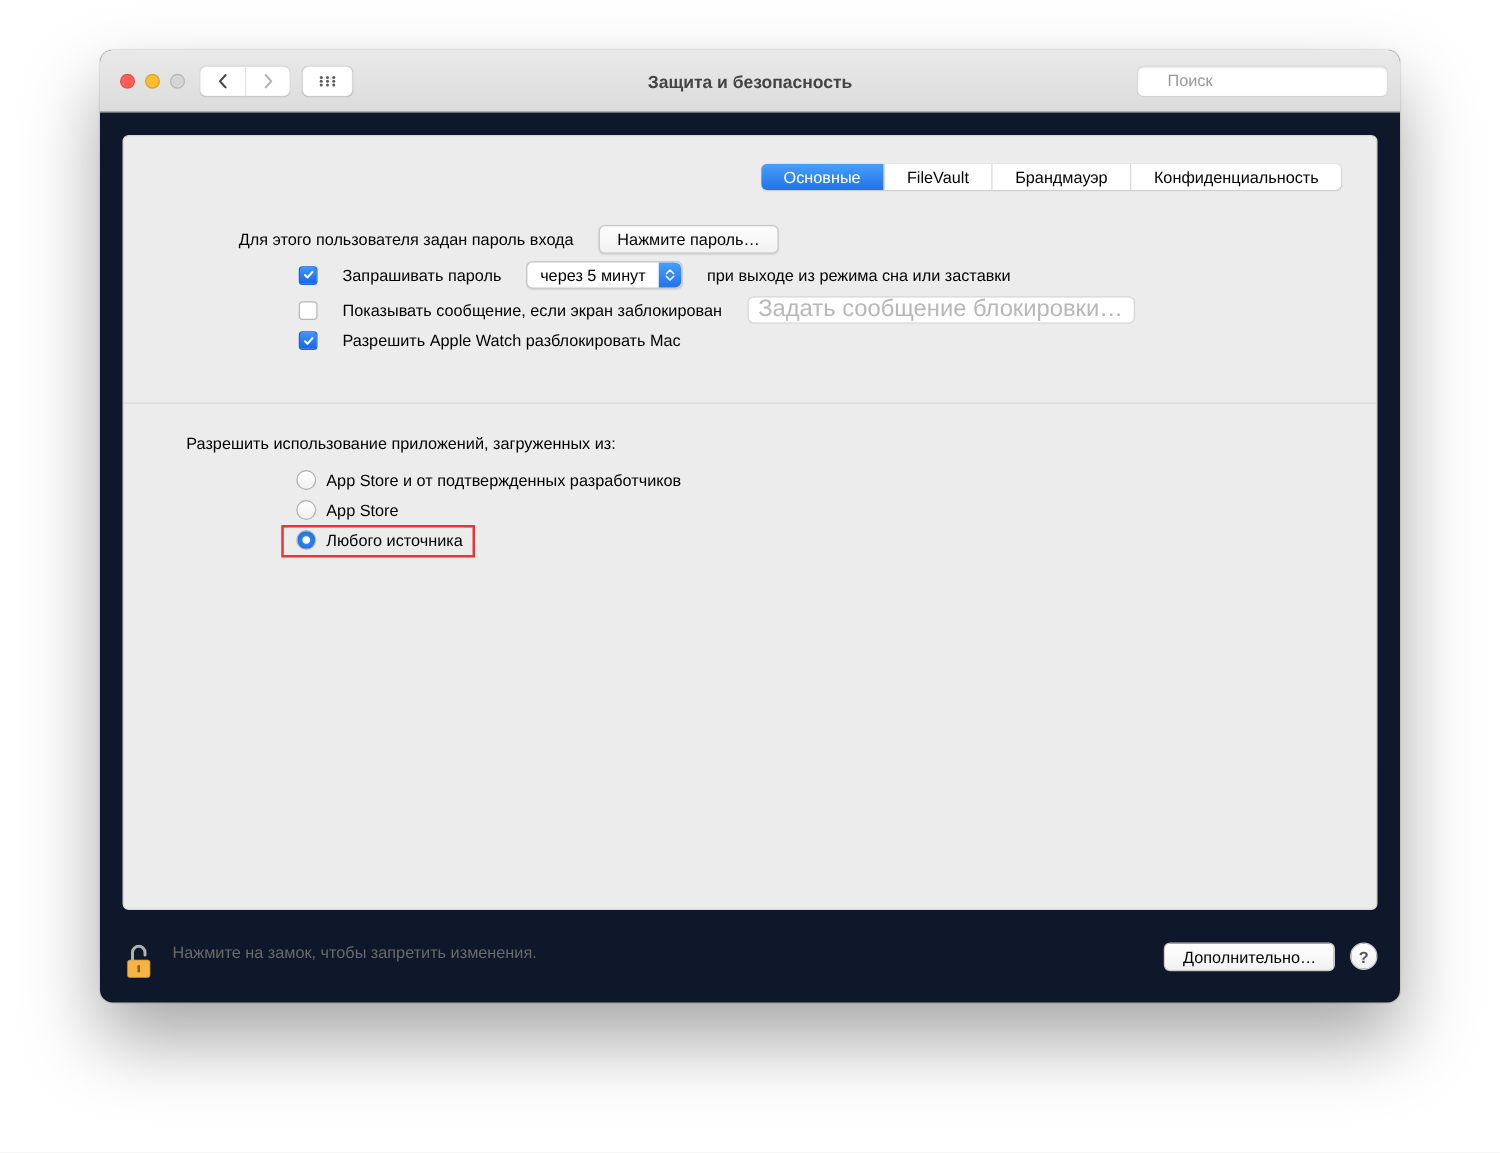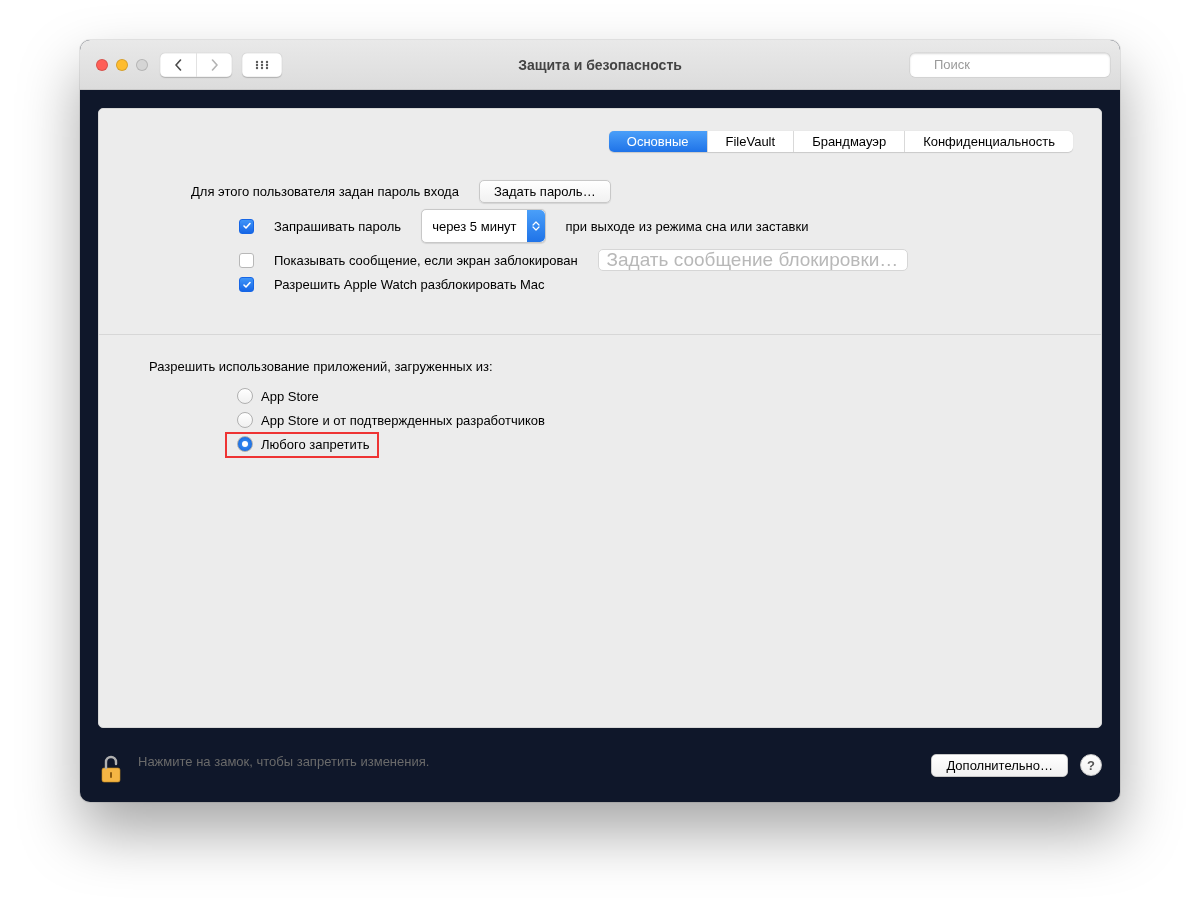--- a/index.html
+++ b/index.html
@@ -52,21 +52,21 @@
   .tabseg { display:flex; border-radius:5px; overflow:hidden; box-shadow:0 0.5px 1px rgba(0,0,0,0.15), inset 0 0 0 0.5px rgba(0,0,0,0.12);}
   .tab { padding: 3px 18px; font-size:13px; background:#fff; border-left:1px solid #d9d9d9; cursor:default;}
   .tab:first-child { border-left:none;}
   .tab.active { background: linear-gradient(#4a9ff9,#1f73e8); color:#fff;}
   .section1 { margin-left: 64px; margin-right:30px;}
   .row { display:flex; align-items:center; gap:20px; margin: 6px 0; font-size:13px;}
   .btn { background: linear-gradient(#fff,#f1f1f1); border:0.5px solid #c8c8c8; border-radius:5px; padding: 3px 14px; font-size:13px; box-shadow: 0 0.5px 1px rgba(0,0,0,0.1); cursor:default;}
   .checkbox { width:15px; height:15px; border-radius:3px; border: 0.5px solid #b8b8b8; background:#fff; display:inline-flex; align-items:center; justify-content:center; flex-shrink:0;}
   .checkbox.checked { background: linear-gradient(#3f95f8,#1666e6); border-color:#1666e6;}
   .checkbox.checked svg { stroke:#fff;}
-  .select { display:inline-flex; align-items:center; background:#fff; border:0.5px solid #c8c8c8; border-radius:5px; height:34px; padding-left:10px; box-shadow: 0 0.5px 1px rgba(0,0,0,0.1);}
+  .select { display:inline-flex; align-items:center; background:#fff; border:0.5px solid #c8c8c8; border-radius:5px; height:22px; padding-left:10px; box-shadow: 0 0.5px 1px rgba(0,0,0,0.1);}
   .select .cap { background: linear-gradient(#4a9ff9,#1f73e8); height:100%; width:18px; border-radius: 0 5px 5px 0; display:flex; flex-direction:column; align-items:center; justify-content:center; margin-left:10px;}
   .select .cap svg { stroke:#fff;}
   .divider { border:none; border-top:1px solid #d7d7d7; margin: 42px -28px 24px -28px;}
   .section2-title { margin-left: 22px; font-size:13px; margin-bottom: 14px;}
   .radiogroup { margin-left: 110px;}
   .radiorow { display:flex; align-items:center; gap:8px; margin: 8px 0; position:relative;}
   .radio { width:16px; height:16px; border-radius:50%; border:0.5px solid #b0b0b0; background: linear-gradient(#fff,#f0f0f0); display:inline-flex; align-items:center; justify-content:center; flex-shrink:0;}
   .radio.selected { background: radial-gradient(circle,#3f95f8,#1060d8);}
   .radio.selected::after { content:""; width:6px; height:6px; border-radius:50%; background:#fff;}
   .highlight-box { position:absolute; border:2px solid #e33; left:-12px; right:auto; top:-4px; height:26px; padding-right:8px; pointer-events:none;}
@@ -133,21 +133,21 @@
           <div class="tab active">Основные</div>
           <div class="tab">FileVault</div>
           <div class="tab">Брандмауэр</div>
           <div class="tab">Конфиденциальность</div>
         </div>
       </div>
 
       <div class="section1">
         <div class="row">
           <span>Для этого пользователя задан пароль входа</span>
-          <button class="btn">Задать пароль…</button>
+          <button class="btn">Нажмите пароль…</button>
         </div>
       </div>
 
       <div class="indent">
         <div class="row">
           <span class="checkbox checked">
             <svg width="10" height="10" viewBox="0 0 10 10" fill="none">
                 <path d="M2 5 L4 7 L8 2.5" stroke-width="1.6" stroke-linecap="round" stroke-linejoin="round"></path>
               </svg>
           </span>
@@ -179,29 +179,29 @@
           <span>Разрешить Apple Watch разблокировать Mac</span>
         </div>
       </div>
 
       <hr class="divider">
 
       <div class="section2-title">Разрешить использование приложений, загруженных из:</div>
       <div class="radiogroup">
         <div class="radiorow">
           <span class="radio"></span>
-          <span>App Store</span>
+          <span>App Store и от подтвержденных разработчиков</span>
         </div>
         <div class="radiorow">
           <span class="radio"></span>
-          <span>App Store и от подтвержденных разработчиков</span>
+          <span>App Store</span>
         </div>
         <div class="radiorow" style="width:fit-content;">
           <span class="radio selected"></span>
-          <span>Любого запретить</span>
+          <span>Любого источника</span>
           <div class="highlight-box" style="width:calc(100% + 22px);"></div>
         </div>
       </div>
 
     </div>
   </div>
 
   <div class="footer">
     <div class="lock">
       <svg width="24" height="30" viewBox="0 0 24 30">

